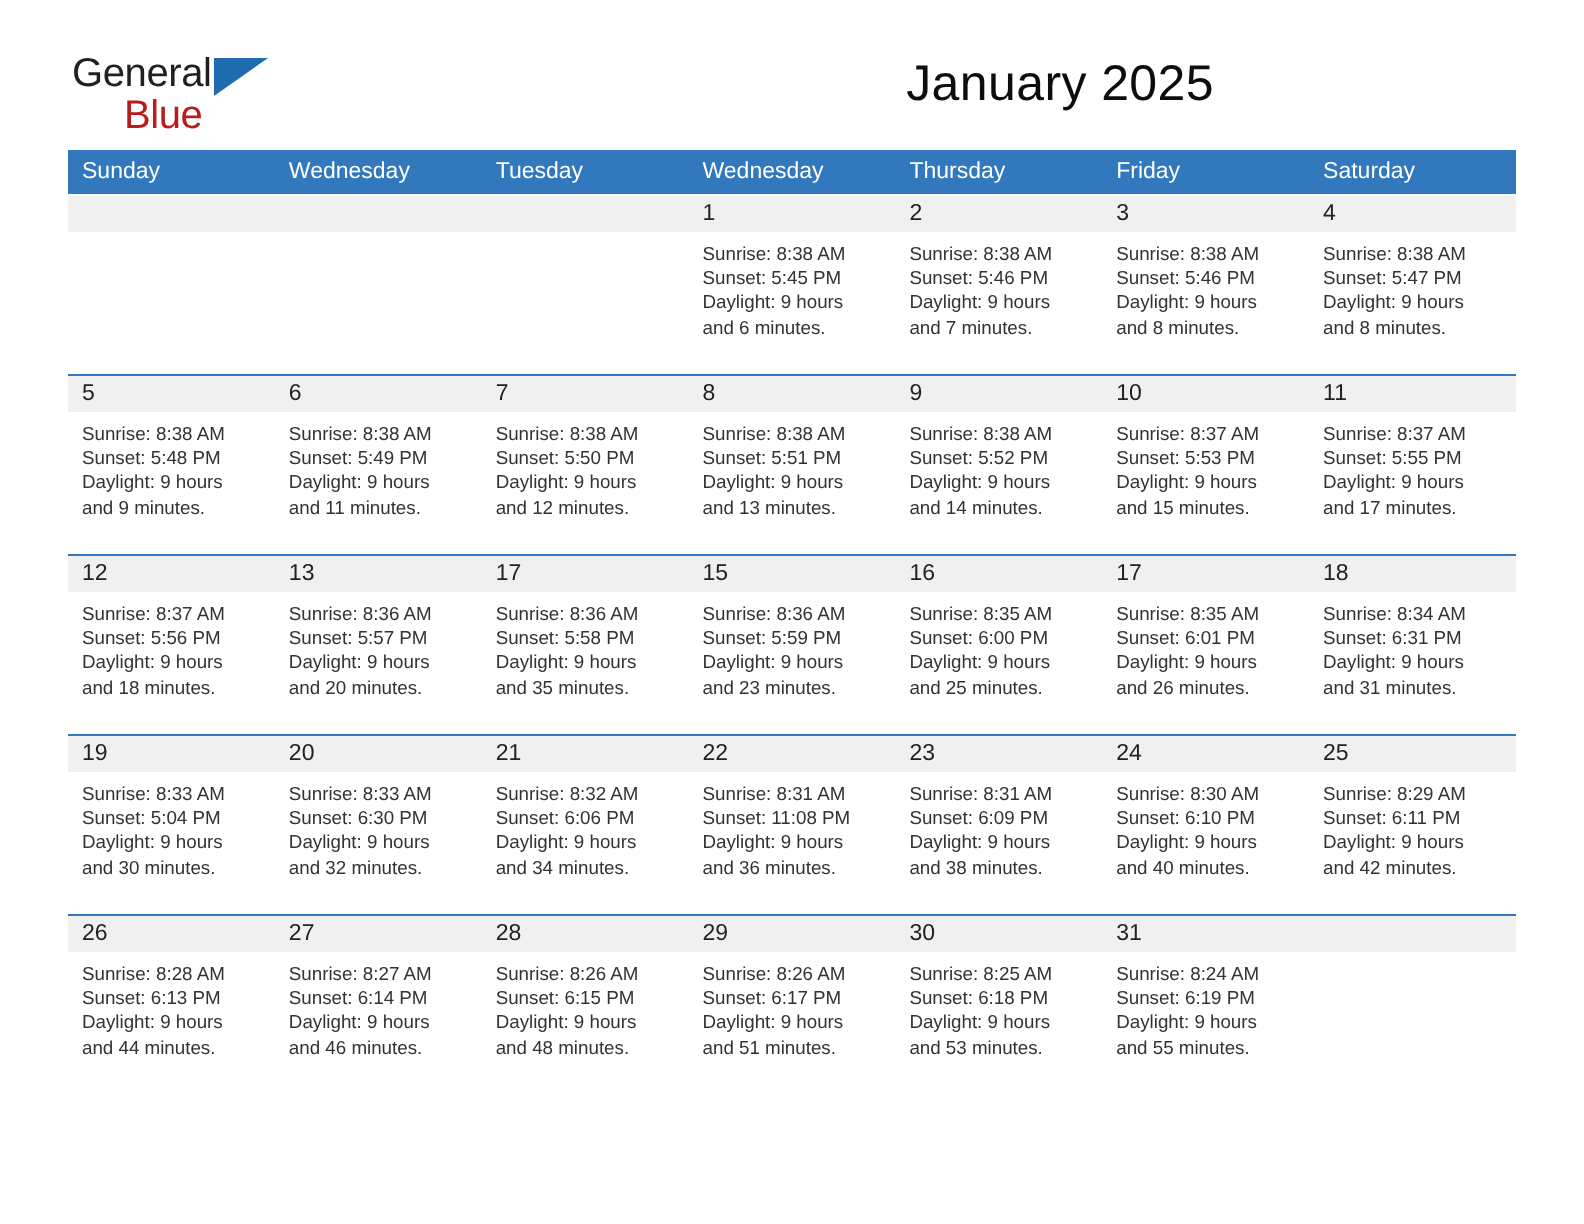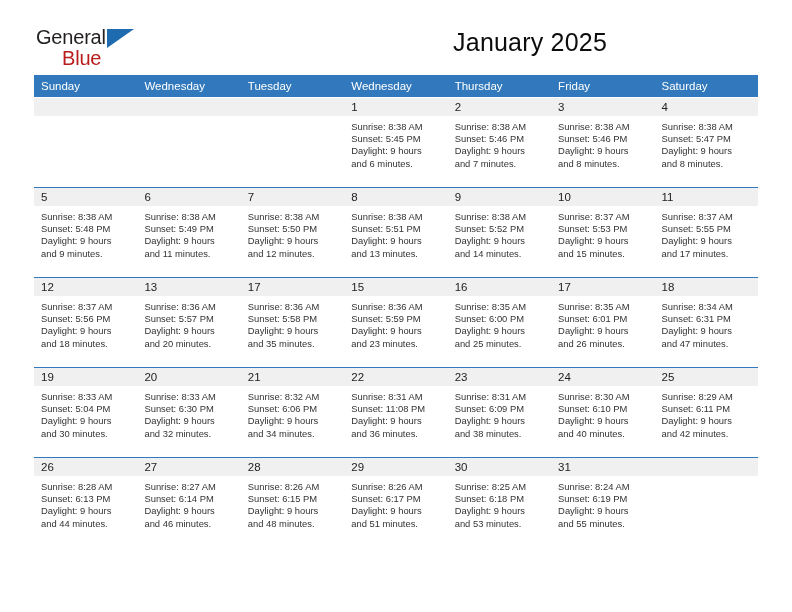--- a/index.html
+++ b/index.html
@@ -324,21 +324,21 @@
               <div>Daylight: 9 hours</div>
               <div>and 26 minutes.</div>
             </div>
           </td>
           <td>
             <div class="daynum">18</div>
             <div class="dayinfo">
               <div>Sunrise: 8:34 AM</div>
               <div>Sunset: 6:31 PM</div>
               <div>Daylight: 9 hours</div>
-              <div>and 47 minutes.</div>
+              <div>and 31 minutes.</div>
             </div>
           </td>
         </tr>
         <tr>
           <td>
             <div class="daynum">19</div>
             <div class="dayinfo">
               <div>Sunrise: 8:33 AM</div>
               <div>Sunset: 5:04 PM</div>
               <div>Daylight: 9 hours</div>

